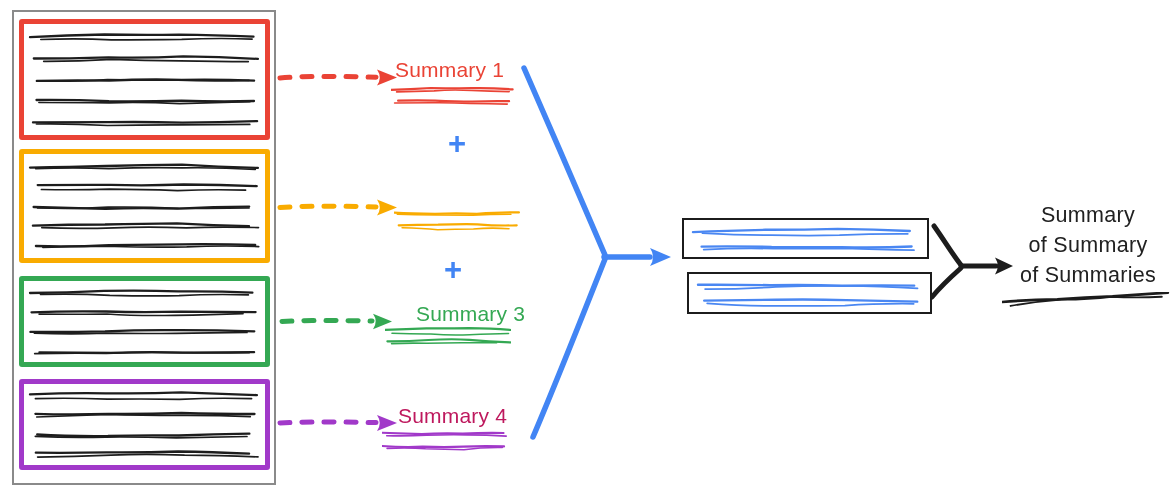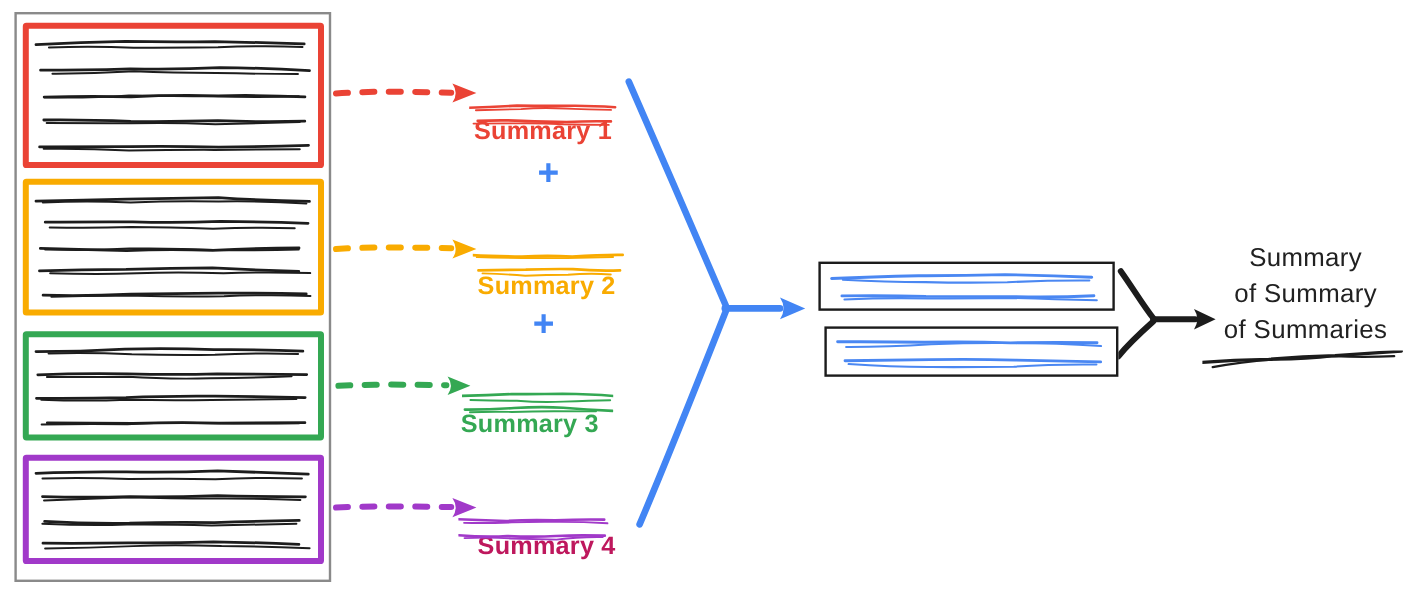--- a/index.html
+++ b/index.html
@@ -14,25 +14,25 @@
     border:2px solid #8a8a8a;background:#fff;box-sizing:border-box;}
   .doc-box{position:absolute;left:5px;width:251px;box-sizing:border-box;
     border:5px solid #000;border-radius:3px;background:#fff;}
   .doc-box svg{display:block;width:100%;height:100%;}
   .db-1{top:7px;height:121px;border-color:#EA4335;}
   .db-2{top:137px;height:114px;border-color:#F9AB00;}
   .db-3{top:264px;height:91px;border-color:#34A853;}
   .db-4{top:367px;height:91px;border-color:#A139C9;}
 
   
-  .summary-label{position:absolute;font-size:21px;font-weight:700;line-height:1;
-    letter-spacing:.2px;white-space:nowrap;margin-top:40px;}
+  .summary-label{position:absolute;font-size:21px;font-weight:400;line-height:1;
+    letter-spacing:.2px;white-space:nowrap;}
   .sl-1{left:395px;top:59px;color:#EA4335;}
   .sl-2{left:398px;top:188px;color:#F9AB00;}
-  .sl-3{left:384px;top:303px;color:#34A853;}
+  .sl-3{left:416px;top:303px;color:#34A853;}
   .sl-4{left:398px;top:405px;color:#be185d;}
   .label-scrib{position:absolute;}
   .ls-1{left:391px;top:82px;width:124px;height:26px;}
   .ls-2{left:394px;top:206px;width:126px;height:26px;}
   .ls-3{left:385px;top:322px;width:126px;height:28px;}
   .ls-4{left:382px;top:426px;width:130px;height:28px;}
 
   .plus{position:absolute;width:32px;text-align:center;font-size:31px;font-weight:700;
     color:#4285F4;line-height:1;}
   .plus-1{left:441px;top:128px;}
@@ -139,21 +139,20 @@
   <div class="summary-label sl-1">Summary 1</div>
   <svg class="label-scrib ls-1 scribbles" viewBox="0 0 124 26">
       <path d="M-1.0,7.8 Q18.8,7.4 39.9,6.0 Q62.8,6.4 80.7,6.2 Q99.1,5.8 121.6,7.4" fill="none" stroke="#EA4335" stroke-width="2.20" stroke-linecap="round"></path>
       <path d="M5.6,9.9 Q25.2,9.3 43.1,8.9 Q60.5,7.4 80.7,8.5 Q99.5,9.2 118.2,9.6" fill="none" stroke="#EA4335" stroke-width="1.58" stroke-linecap="round"></path>
       <path d="M7.1,18.7 Q27.6,17.9 44.1,18.7 Q65.1,19.6 81.1,19.7 Q101.2,18.7 118.1,19.2" fill="none" stroke="#EA4335" stroke-width="2.20" stroke-linecap="round"></path>
       <path d="M3.6,21.0 Q22.0,20.9 41.2,20.8 Q60.2,20.6 78.7,21.5 Q97.7,21.9 116.3,22.1" fill="none" stroke="#EA4335" stroke-width="1.58" stroke-linecap="round"></path>
     </svg>
 
   <div class="plus plus-1">+</div>
 
-  <div class="summary-label sl-2">Summary 2</div>
   <svg class="label-scrib ls-2 scribbles" viewBox="0 0 126 26">
       <path d="M-1.0,6.6 Q17.4,7.5 41.0,7.9 Q60.8,6.7 82.9,7.8 Q106.8,6.2 124.9,6.4" fill="none" stroke="#F9AB00" stroke-width="2.20" stroke-linecap="round"></path>
       <path d="M3.3,8.3 Q20.2,8.8 41.2,9.0 Q62.6,9.0 79.0,9.1 Q96.2,8.5 116.9,8.2" fill="none" stroke="#F9AB00" stroke-width="1.58" stroke-linecap="round"></path>
       <path d="M4.7,19.3 Q22.6,18.9 44.1,18.7 Q66.1,18.0 83.4,18.3 Q103.2,20.0 122.7,19.3" fill="none" stroke="#F9AB00" stroke-width="2.20" stroke-linecap="round"></path>
       <path d="M8.1,21.8 Q28.4,22.4 43.7,23.8 Q61.3,23.0 79.4,23.0 Q96.7,21.4 115.0,22.7" fill="none" stroke="#F9AB00" stroke-width="1.58" stroke-linecap="round"></path>
     </svg>
 
   <div class="plus plus-2">+</div>
 
   <div class="summary-label sl-3">Summary 3</div>

